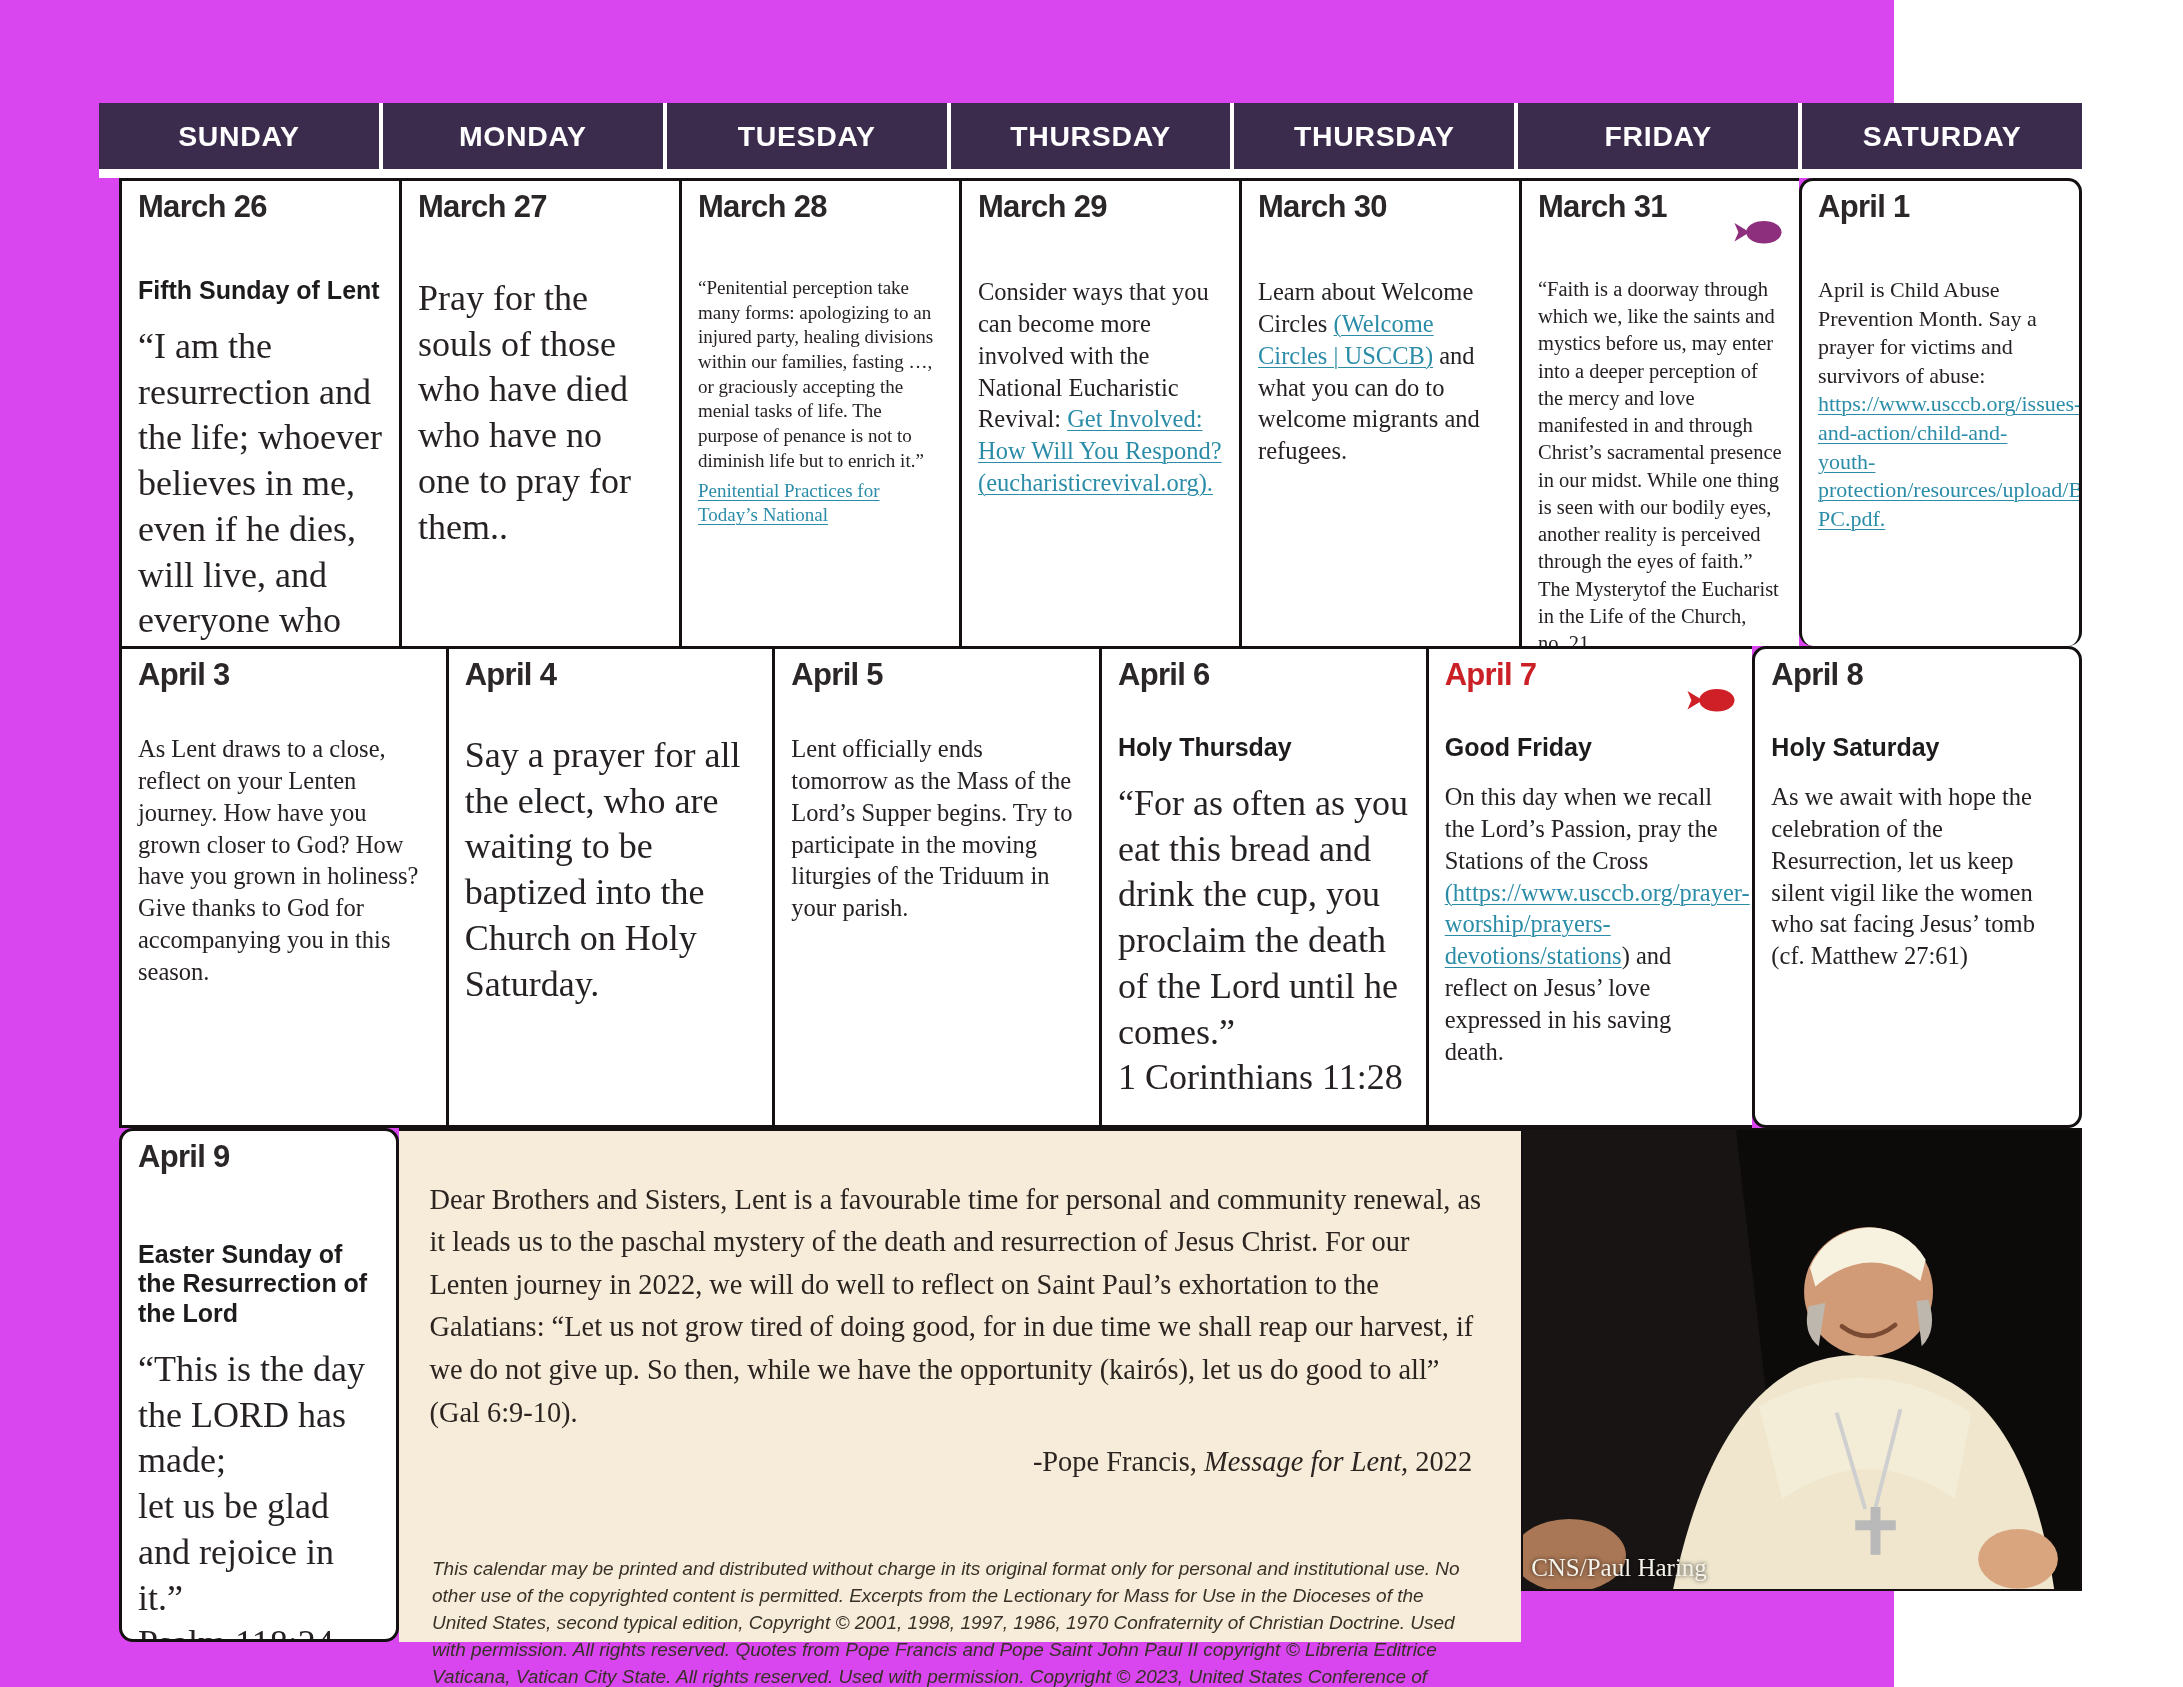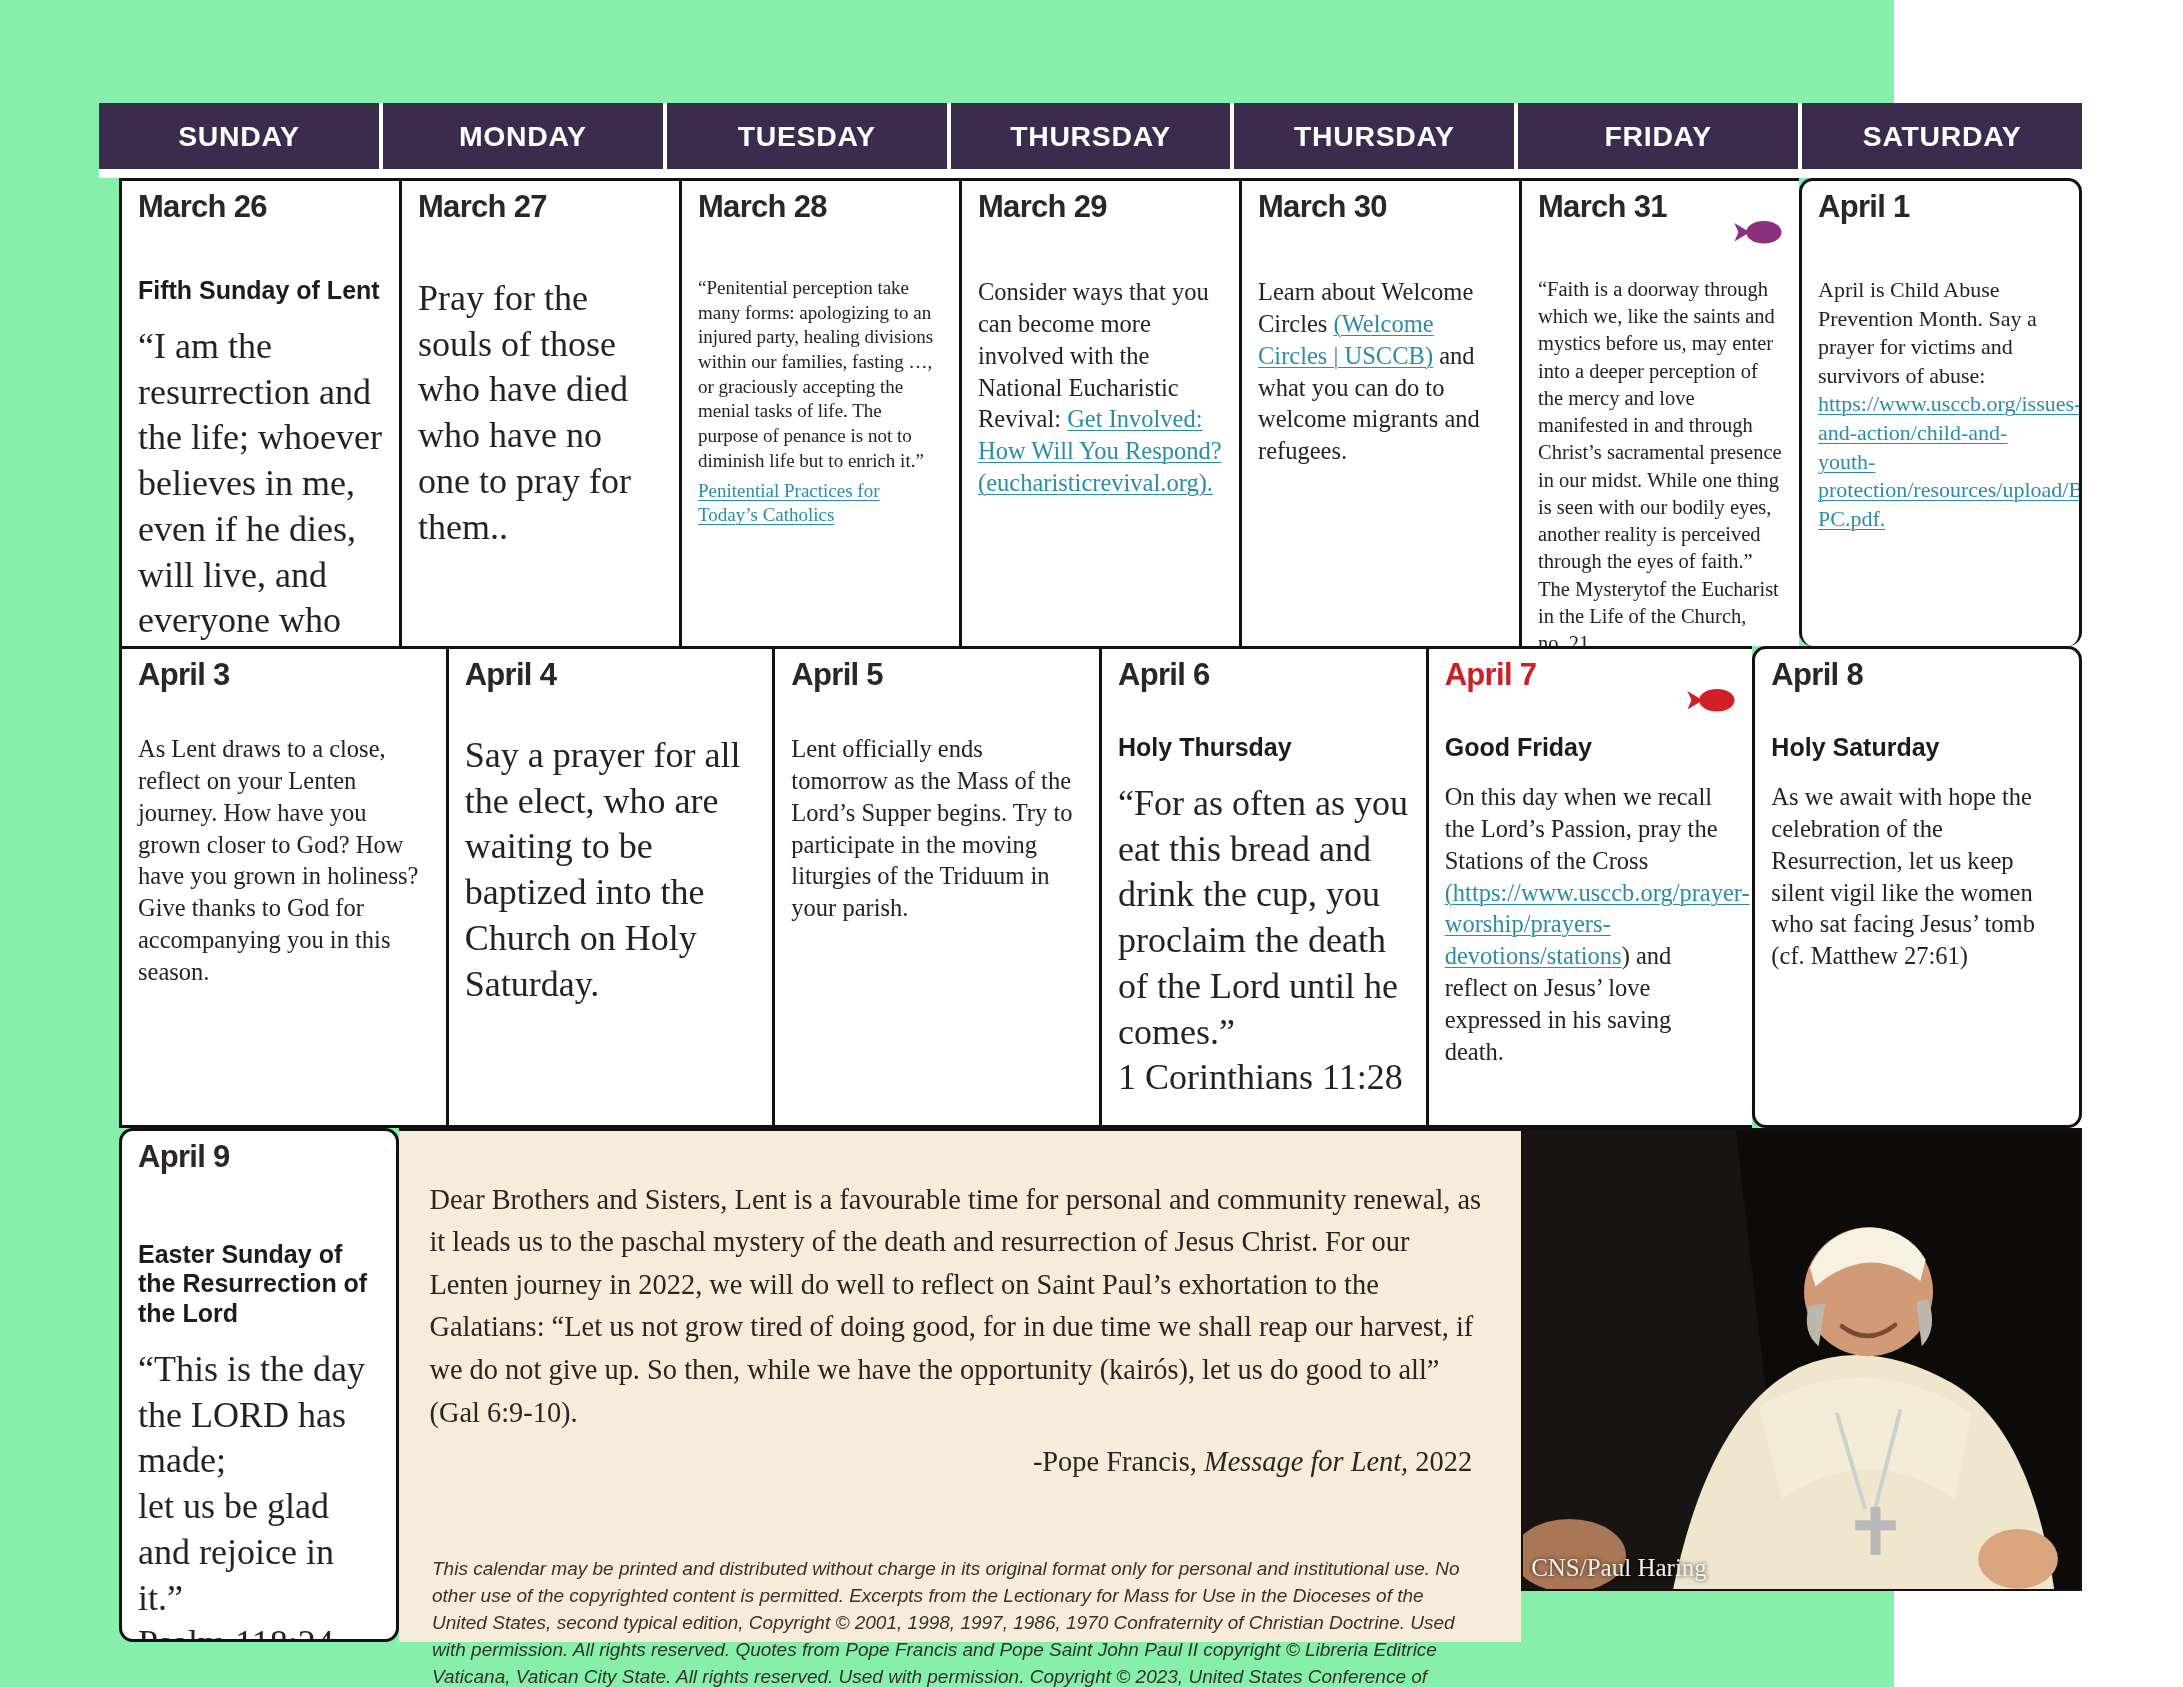--- a/index.html
+++ b/index.html
@@ -1,16 +1,16 @@
 <!DOCTYPE html>
 <html style="--header_bg: #3b2b4d; --grid_border: #141011; --link: #2b8ca8; --date_red: #cb2026; --fish_purple: #8e2f7e; --fish_red: #d02027; --beige: #f6ecd9;font-size:10.6px"><head>
 <meta charset="utf-8">
 <style>
   html,body{margin:0;padding:0;background:#ffffff;}
-  .page{position:relative;width:1894px;height:1687px;background:#86efac;
+  .page{position:relative;width:1894px;height:1687px;background:#d946ef;
         font-family:"Liberation Sans",sans-serif;color:#262122;}
   .calendar{position:absolute;left:99px;top:103px;width:1983px;}
 
   
   .header-row{display:flex;height:66px;}
   .hcell{flex:1;background:var(--header_bg,#3b2b4d);color:#ffffff;
          display:flex;align-items:center;justify-content:center;
          font-size:28.4px;font-weight:700;letter-spacing:0.7px;border-right:4.6px solid #ffffff;}
   .hcell:last-child{border-right:none;}
   .header-gap{height:8.6px;background:#ffffff;}
@@ -92,21 +92,21 @@
         <div class="cell size-lg">
           <div class="cell-date">March 27</div>
           <div class="cell-body">
             <p class="body-para"><span>Pray for the souls of those who have died who have no one to pray for them..</span></p>
           </div>
         </div>
         <div class="cell size-xs">
           <div class="cell-date">March 28</div>
           <div class="cell-body">
             <p class="body-para"><span>“Penitential perception take many forms: apologizing to an injured party, healing divisions within our families, fasting …, or graciously accepting the menial tasks of life. The purpose of penance is not to diminish life but to enrich it.”</span></p>
-            <p class="body-para"><a href="#" class="tlink">Penitential Practices for Today’s Catholics</a></p>
+            <p class="body-para"><a href="#" class="tlink">Penitential Practices for Today’s National</a></p>
           </div>
         </div>
         <div class="cell size-md">
           <div class="cell-date">March 29</div>
           <div class="cell-body">
             <p class="body-para"><span>Consider ways that you can become more involved with the National Eucharistic Revival: </span><a href="#" class="tlink">Get Involved: How Will You Respond? (eucharisticrevival.org).</a></p>
           </div>
         </div>
         <div class="cell size-md">
           <div class="cell-date">March 30</div>

